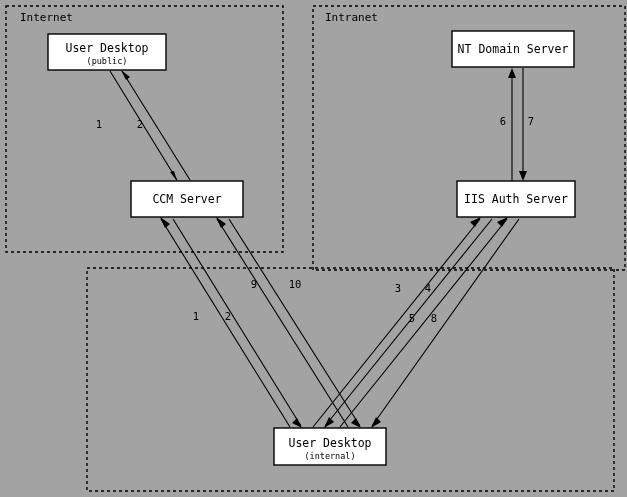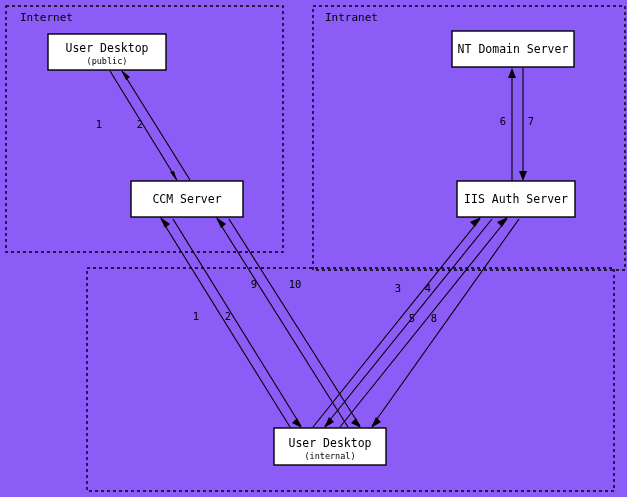--- a/index.html
+++ b/index.html
@@ -4,21 +4,21 @@
 <style>
   html, body {
     margin: 0;
     padding: 0;
     background: #ffffff;
   }
   #diagram-root {
     position: relative;
     width: 627px;
     height: 497px;
-    background: #8b5cf6;
+    background: #a3a3a3;
     overflow: hidden;
     font-family: "DejaVu Sans Mono", "Liberation Mono", monospace;
   }
   svg#diagram-svg {
     position: absolute;
     left: 0;
     top: 0;
     width: 627px;
     height: 497px;
   }

